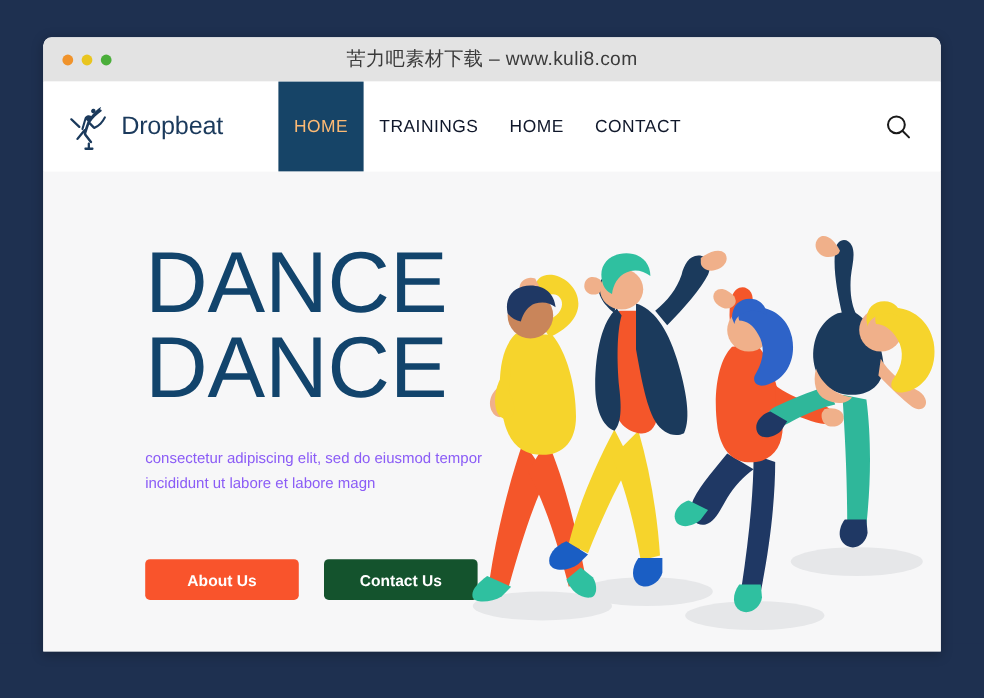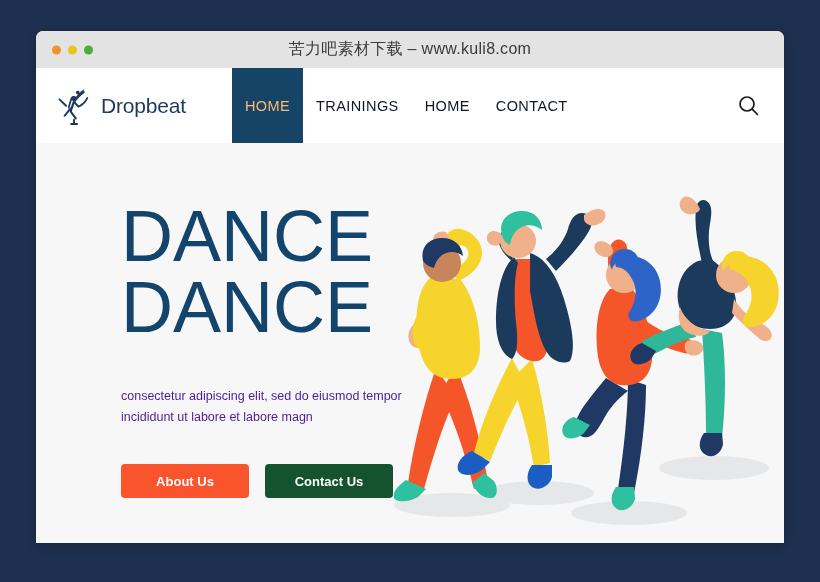--- a/index.html
+++ b/index.html
@@ -67,24 +67,24 @@
   
   .hero {
     position: relative; height: 400px; background: #f7f7f8; overflow: hidden;
   }
   .hero-left { position: absolute; left: 85px; top: 58px; width: 330px; }
   .hero-title {
     font-size: 72px; line-height: 0.99; font-weight: normal;
     color: #12446c; letter-spacing: 0px;
   }
   .hero-sub {
-    margin-top: 42px; font-size: 12.5px; line-height: 1.7;
-    color: #4c1d95; max-width: 290px;
-  }
-  .hero-buttons { margin-top: 36px; display: flex; gap: 16px; }
+    margin-top: 28px; font-size: 12.5px; line-height: 1.7;
+    color: #8b5cf6; max-width: 290px;
+  }
+  .hero-buttons { margin-top: 52px; display: flex; gap: 21px; }
   .btn {
     border: none; border-radius: 4px; color: #fff;
     font-size: 13px; font-weight: bold; cursor: pointer;
     font-family: "Liberation Sans", sans-serif;
     width: 128px; height: 34px;
     display: flex; align-items: center; justify-content: center;
   }
   .btn-about { background: #f9542c; }
   .btn-contact { background: #14532d; }
 

